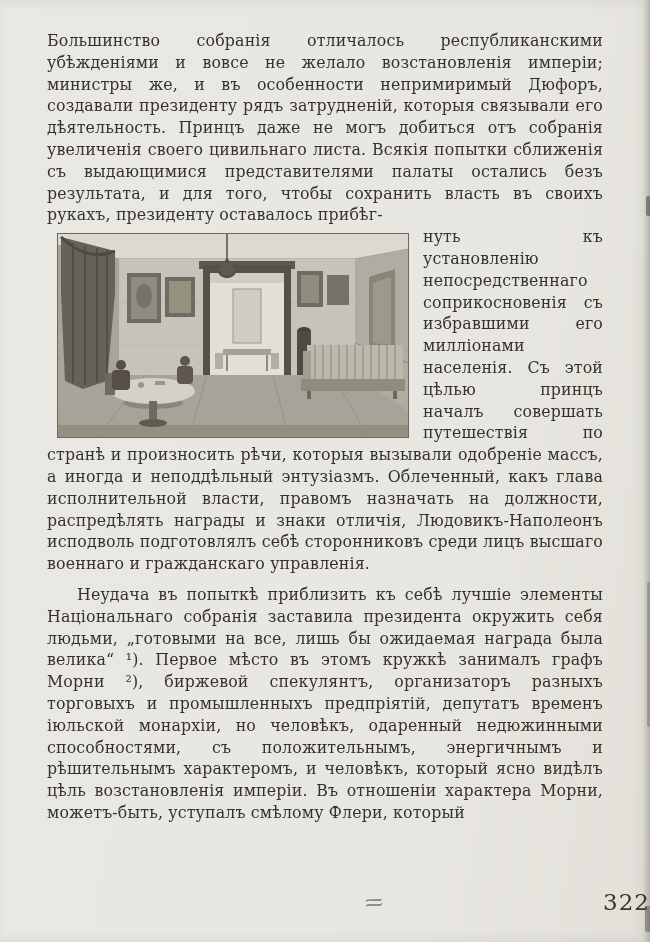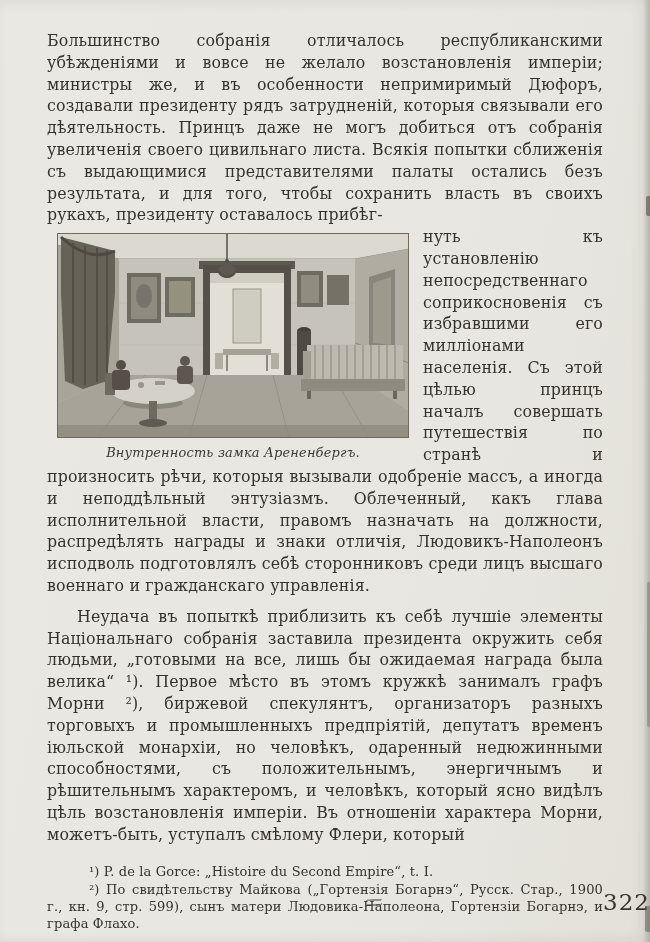--- a/index.html
+++ b/index.html
@@ -164,31 +164,26 @@
         </g>
         <g>
           <rect x="48" y="140" width="10" height="22" fill="#6e6a60"></rect>
           <circle cx="64" cy="132" r="5" fill="#554f47"></circle>
           <rect x="55" y="137" width="18" height="20" rx="4" fill="#554f47"></rect>
           <circle cx="128" cy="128" r="5" fill="#5d574f"></circle>
           <rect x="120" y="133" width="16" height="18" rx="4" fill="#5d574f"></rect>
         </g>
         <rect x="0.5" y="0.5" width="351" height="204" fill="none" stroke="#6e6a60" stroke-width="1"></rect>
       </svg>
-      <figcaption class="caption">Внутренность замка Арененбергъ.</figcaption>
     </figure>
 
     <p class="para">нуть къ установленію непосредственнаго соприкосновенія съ избравшими его милліонами населенія. Съ этой цѣлью принцъ началъ совершать путешествія по странѣ и произносить рѣчи, которыя вызывали одобреніе массъ, а иногда и неподдѣльный энтузіазмъ. Облеченный, какъ глава исполнительной власти, правомъ назначать на должности, распредѣлять награды и знаки отличія, Людовикъ-Наполеонъ исподволь подготовлялъ себѣ сторонниковъ среди лицъ высшаго военнаго и гражданскаго управленія.</p>
 
     <p class="para indent">Неудача въ попыткѣ приблизить къ себѣ лучшіе элементы Національнаго собранія заставила президента окружить себя людьми, „готовыми на все, лишь бы ожидаемая награда была велика“ ¹). Первое мѣсто въ этомъ кружкѣ занималъ графъ Морни ²), биржевой спекулянтъ, организаторъ разныхъ торговыхъ и промышленныхъ предпріятій, депутатъ временъ іюльской монархіи, но человѣкъ, одаренный недюжинными способностями, съ положительнымъ, энергичнымъ и рѣшительнымъ характеромъ, и человѣкъ, который ясно видѣлъ цѣль возстановленія имперіи. Въ отношеніи характера Морни, можетъ-быть, уступалъ смѣлому Флери, который</p>
 
-    <div class="footnotes">
-      <p>¹) P. de la Gorce: „Histoire du Second Empire“, t. I.</p>
-      <p>²) По свидѣтельству Майкова („Гортензія Богарнэ“, Русск. Стар., 1900 г., кн. 9, стр. 599), сынъ матери Людовика-Наполеона, Гортензіи Богарнэ, и графа Флахо.</p>
-    </div>
   </div>
 
   <div class="page-number">322</div>
 
   <div class="ink-smudge"></div>
   <div class="edge-shade"></div>
   <div class="edge-mark m1"></div>
   <div class="edge-mark m2"></div>
   <div class="edge-mark m3"></div>
 </div>

